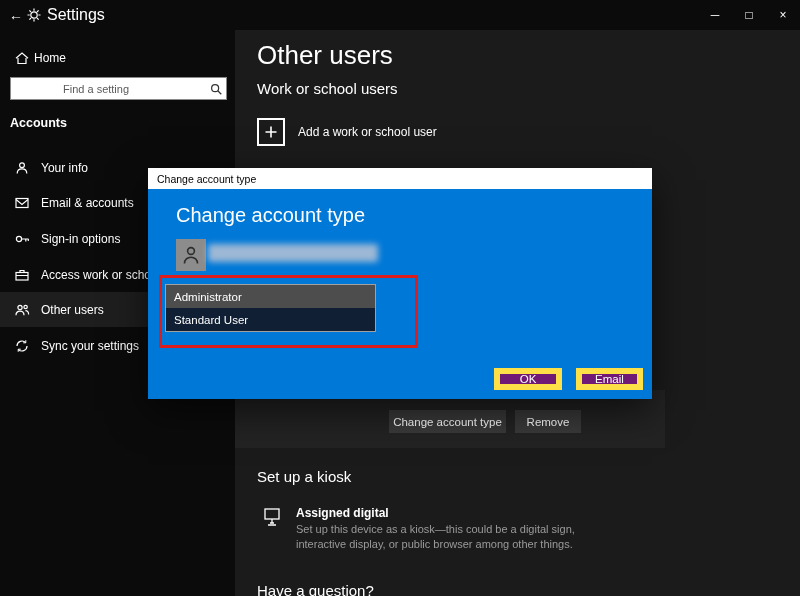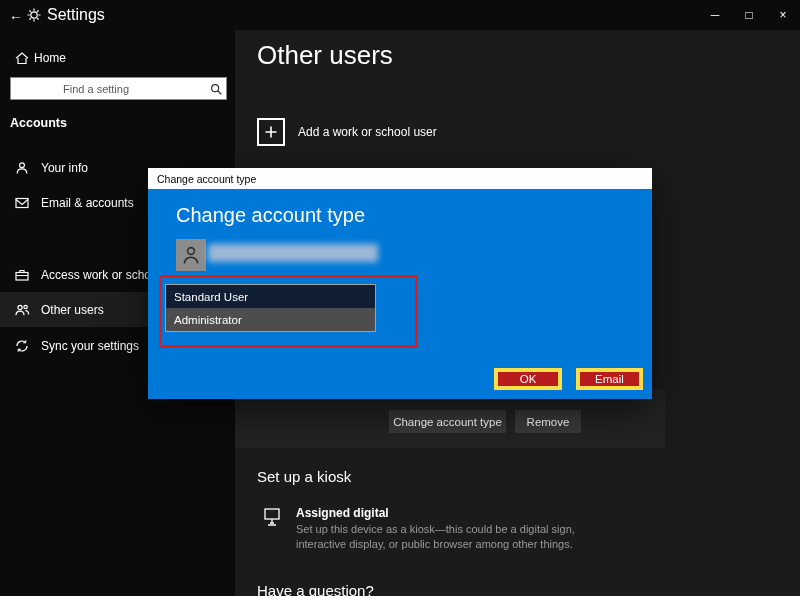--- a/index.html
+++ b/index.html
@@ -69,22 +69,22 @@
   .blurred-name { position: absolute; left: 60px; top: 55px; width: 170px; height: 18px;
     background: #b9c4d6; opacity: 0.85; filter: blur(3px); border-radius: 2px; }
   .dropdown { position: absolute; left: 17px; top: 95px; width: 211px;
     border: 1px solid #a0a0a0; background: #000; }
   .dd-item { height: 23px; display: flex; align-items: center; padding-left: 8px;
     font-size: 11.5px; color: #fff; cursor: pointer; }
   .dd-item.hl { background: #4d4d4d; }
   .dd-item.alt { background: #101f33; }
   .red-box { position: absolute; left: 11px; top: 86px; width: 259px; height: 73px;
     border: 3px solid #dd1c1c; z-index: 5; pointer-events: none; }
-  .dlg-btn { position: absolute; top: 179px; height: 22px; background: #b91c1c;
-    border: 4px solid #fde047; color: #fff; font-size: 11.5px;
+  .dlg-btn { position: absolute; top: 179px; height: 22px; background: #701a75;
+    border: 6px solid #fde047; color: #fff; font-size: 11.5px;
     display: flex; align-items: center; justify-content: center; cursor: pointer; }
   svg { display: block; }
 </style>
 </head>
 <body>
 
 <div class="titlebar">
   <div class="back-btn">
     <span>←</span>
   </div>
@@ -145,20 +145,29 @@
   <div class="nav-item" style="top:155px">
     <span class="icon">
       <svg width="16" height="16" viewBox="0 0 16 16" fill="none" stroke="#fff" stroke-width="1.2">
         <rect x="2" y="3.5" width="12" height="9"></rect>
           <path d="M2 4.5l6 5 6-5"></path>
       </svg>
     </span>
     <span class="lbl">Email &amp; accounts</span>
   </div>
 
+  <div class="nav-item" style="top:191px">
+    <span class="icon">
+      <svg width="16" height="16" viewBox="0 0 16 16" fill="none" stroke="#fff" stroke-width="1.2">
+        <circle cx="5" cy="8" r="2.6"></circle>
+          <path d="M7.6 8h7M11.8 8v2.6M14.3 8v2"></path>
+      </svg>
+    </span>
+    <span class="lbl">Sign-in options</span>
+  </div>
 
   <div class="nav-item" style="top:227px">
     <span class="icon">
       <svg width="16" height="16" viewBox="0 0 16 16" fill="none" stroke="#fff" stroke-width="1.2">
         <rect x="2" y="5.5" width="12" height="7.5"></rect>
           <path d="M6 5.5V3.5h4v2M2 8.5h12"></path>
       </svg>
     </span>
     <span class="lbl">Access work or school</span>
   </div>
@@ -182,20 +191,21 @@
           <path d="M13 8a5 5 0 0 1-8.7 3.3"></path>
         <path d="M11.8 2.2v2.6h-2.6M4.2 13.8v-2.6h2.6" stroke-width="1"></path>
       </svg>
     </span>
     <span class="lbl">Sync your settings</span>
   </div>
 </div>
 
 <div class="content">
   <div class="page-title">Other users</div>
+  <div class="sec-title" style="top:50px">Work or school users</div>
 
   <div class="add-row">
     <span class="add-box">
       <svg width="16" height="16" viewBox="0 0 16 16" fill="none" stroke="#fff" stroke-width="1.6">
         <path d="M8 2.5v11M2.5 8h11"></path>
       </svg>
     </span>
     <span class="lbl">Add a work or school user</span>
   </div>
 
@@ -229,26 +239,26 @@
 
     <div class="dlg-user-icon">
       <svg width="20" height="22" viewBox="0 0 20 22" fill="none" stroke="#2e2e2e" stroke-width="1.6">
         <circle cx="10" cy="7" r="3.4"></circle>
           <path d="M3.5 19.5c0-3.8 2.9-6.3 6.5-6.3s6.5 2.5 6.5 6.3"></path>
       </svg>
     </div>
     <div class="blurred-name"></div>
 
     <div class="dropdown">
+      <div class="dd-item hl">
+        <span>Administrator</span>
+      </div>
       <div class="dd-item alt">
         <span>Standard User</span>
       </div>
-      <div class="dd-item hl">
-        <span>Administrator</span>
-      </div>
     </div>
 
     <div class="red-box"></div>
 
     <div class="dlg-btn" style="left:346px;width:68px">
       <span>OK</span>
     </div>
     <div class="dlg-btn" style="left:428px;width:67px">
       <span>Email</span>
     </div>

